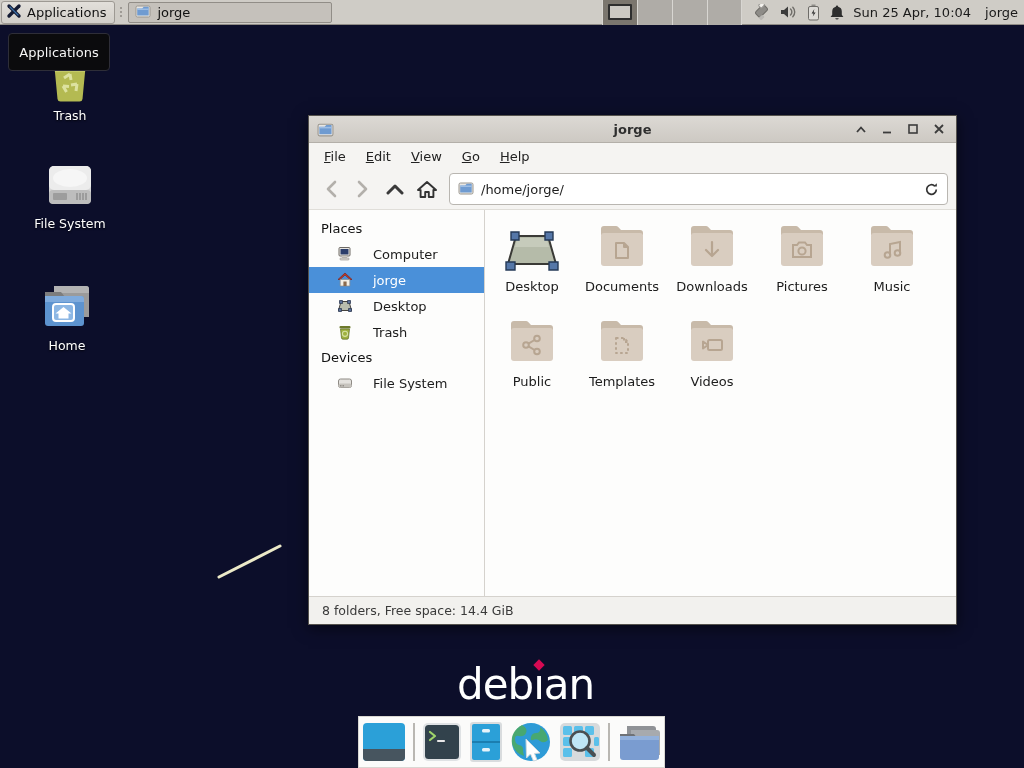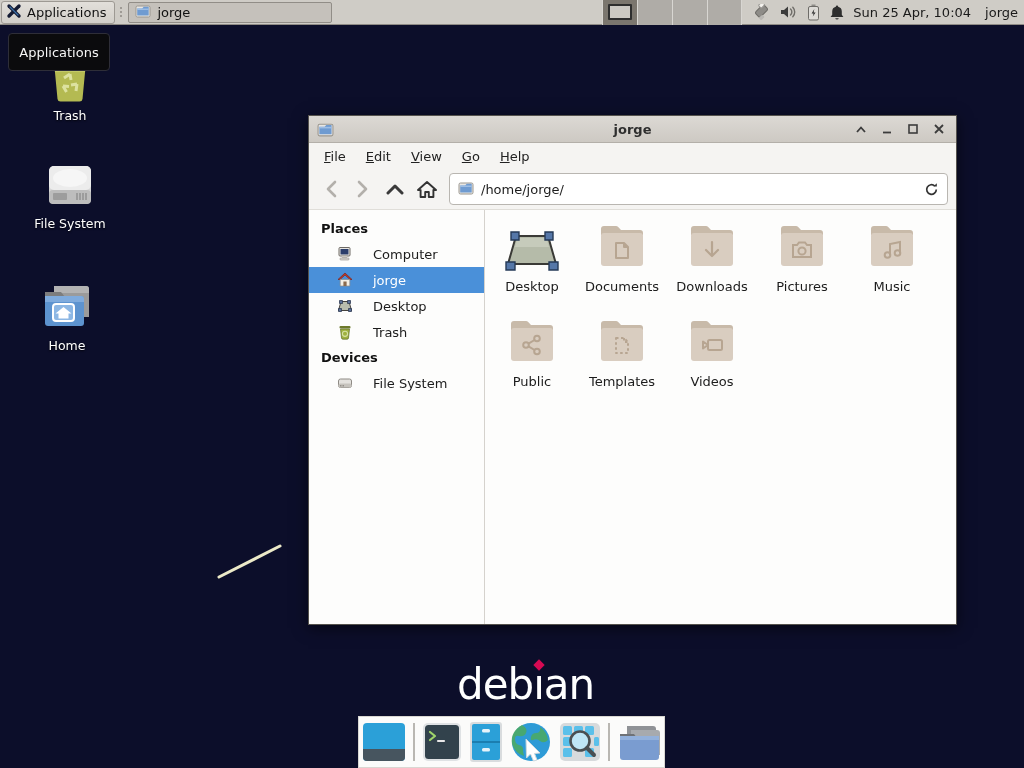--- a/index.html
+++ b/index.html
@@ -132,21 +132,21 @@
   }
   .pathbar .path-text { flex:1; font-size:13px; color:#1c1c1c; }
   .reload-btn { display:flex; cursor:pointer; }
 
   .win-body { flex:1; display:flex; min-height:0; background:#fdfdfc; }
   .sidebar {
     width:176px; background:#fdfdfc; border-right:1px solid #d5d2cd;
     padding-top:6px; overflow:hidden;
   }
   .side-header {
-    font-weight:bold; font-size:13px; color:#111; padding:5px 0 5px 12px;
+    font-weight:normal; font-size:13px; color:#111; padding:5px 0 5px 12px;
   }
   .side-row {
     height:26px; display:flex; align-items:center; gap:20px;
     padding-left:28px; font-size:13px; color:#1c1c1c; cursor:pointer;
   }
   .side-row.selected { background:#4a90d9; color:#ffffff; }
   .side-row svg { flex:0 0 auto; }
 
   .files {
     flex:1; padding:10px 0 0 2px;
@@ -557,20 +557,23 @@
               </g>
             </svg>
           </span>
           <span class="flabel">Videos</span>
         </div>
 
       </div>
     </div>
   </div>
 
+  <div class="statusbar">
+    <span>8 folders, Free space: 14.4 GiB</span>
+  </div>
 </div>
 
 <div class="dock">
   <span class="dock-item">
     <svg width="44" height="40" viewBox="0 0 44 40">
       <rect x="1" y="1" width="42" height="38" rx="4" fill="#2ba0d8"></rect>
       <path d="M1 27 h42 v8 a4 4 0 0 1-4 4 H5 a4 4 0 0 1-4-4 z" fill="#47555f"></path>
     </svg>
   </span>
   <span class="dock-sep"></span>

